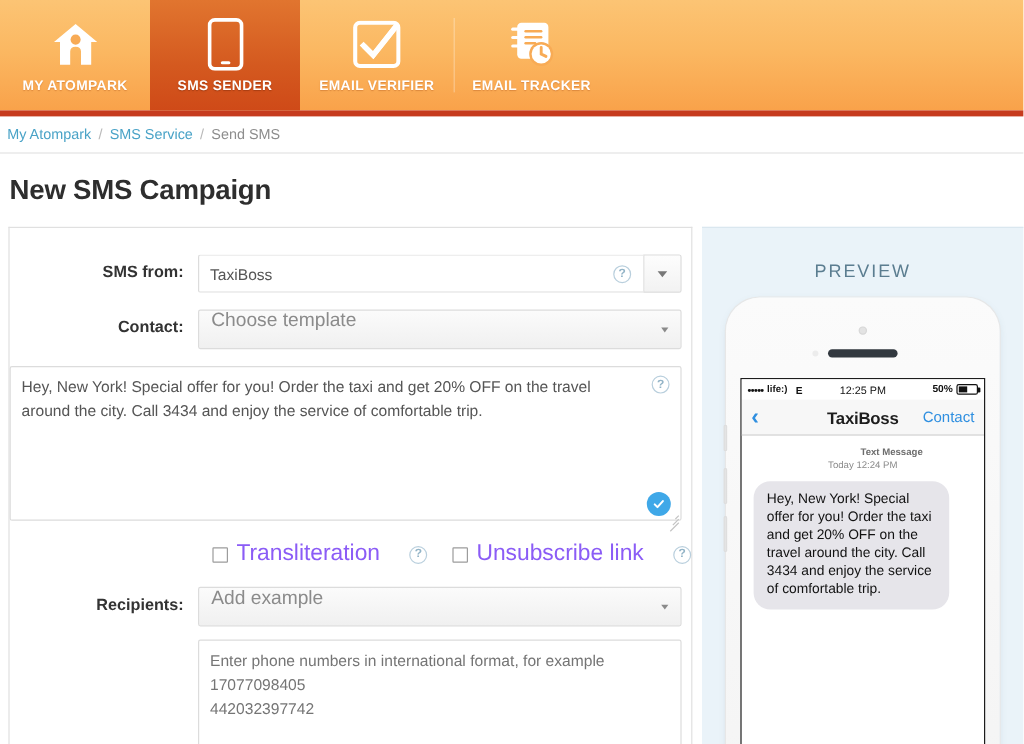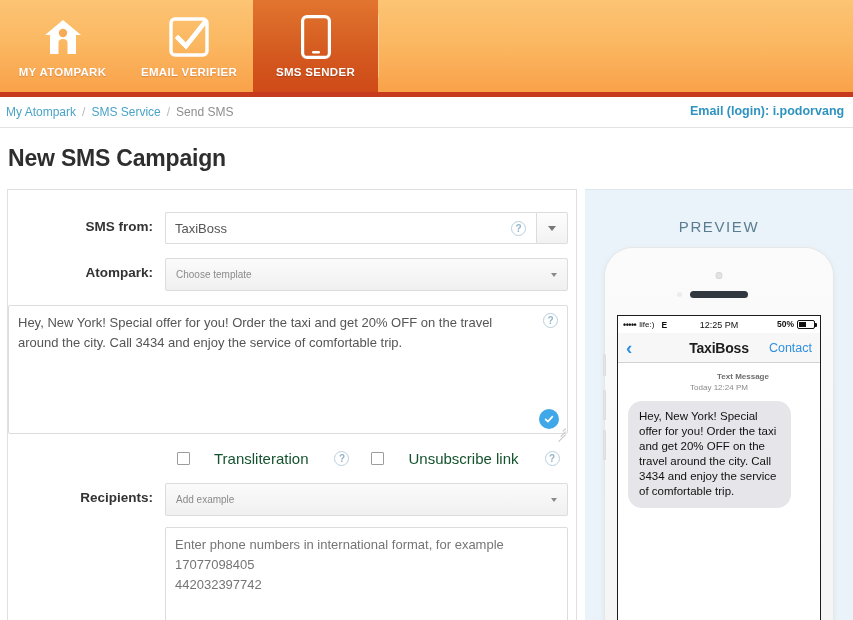--- a/index.html
+++ b/index.html
@@ -178,23 +178,23 @@
     border-top-color: #8a8a8a;
   }
 
   .select-box {
     width: 100%;
     height: 33px;
     border: 1px solid #dcdcdc;
     border-radius: 2px;
     background: linear-gradient(to bottom,#fbfbfb,#f0f0f0);
     display: flex;
-    align-items: center;
+    align-items: flex-start;
     padding: 0 10px;
-    font-size: 10px;
+    font-size: 16px;
     color: #8b8b8b;
     cursor: pointer;
     position: relative;
   }
   .select-box .sel-caret { position: absolute; right: 10px; top: 14px; }
 
   .area-wrap { position: relative; }
   .txt-area {
     width: 100%;
     height: 129px;
@@ -266,23 +266,23 @@
   }
   .cb {
     width: 13px; height: 13px;
     border: 1px solid #9c9c9c;
     background: #fff;
     border-radius: 1px;
     cursor: pointer;
     flex: 0 0 13px;
   }
   .cb-lbl {
-    font-size: 15px;
-    color: #14532d;
-    margin-left: 24px;
+    font-size: 19px;
+    color: #8b5cf6;
+    margin-left: 7px;
     cursor: pointer;
     white-space: nowrap;
   }
   .cb-gap { width: 26px; }
   .cb-gap2 { width: 22px; }
 
   
   .preview {
     position: absolute;
     left: 585px;
@@ -347,21 +347,21 @@
     background: #fff;
     display: flex;
     align-items: center;
     padding: 0 5px;
     font-size: 8.5px;
     color: #111;
     font-weight: bold;
     position: relative;
   }
   .dots { letter-spacing: -0.5px; font-size: 9px; }
-  .carrier { margin-left: 3px; font-weight: normal; font-size: 8px; }
+  .carrier { margin-left: 3px; font-weight: bold; font-size: 8px; }
   .sig { margin-left: 7px; }
   .clock {
     position: absolute; left: 0; right: 0; text-align: center;
     font-size: 9px; font-weight: normal;
   }
   .batt-wrap {
     position: absolute; right: 5px; top: 3px;
     display: flex; align-items: center;
   }
   .batt-pct { font-size: 8.5px; font-weight: bold; margin-right: 3px; text-align: center; }
@@ -434,58 +434,74 @@
 <div class="topnav">
 
   <div class="nav-item">
     <span class="nav-ico">
       <svg width="40" height="38" viewBox="0 0 40 38">
         <path d="M20 2 L38 17 L33 17 L33 36 L24.5 36 L24.5 25 Q24.5 21 20 21 Q15.5 21 15.5 25 L15.5 36 L7 36 L7 17 L2 17 Z" fill="#ffffff"></path>
         <circle cx="20" cy="15" r="4.2" fill="#f8ab55"></circle>
       </svg>
     </span>
     <span class="nav-label">MY ATOMPARK</span>
+  </div>
+
+  <div class="nav-item active">
+    <span class="nav-ico">
+      <svg width="30" height="44" viewBox="0 0 30 44">
+        <rect x="1.6" y="1.6" width="26.8" height="40.8" rx="4.5" ry="4.5" fill="none" stroke="#ffffff" stroke-width="3.2"></rect>
+        <rect x="11" y="36" width="8" height="2.6" rx="1.3" fill="#ffffff"></rect>
+      </svg>
+    </span>
+    <span class="nav-label">SMS SENDER</span>
   </div>
 
   <div class="nav-item wide">
     <span class="nav-ico">
       <svg width="40" height="40" viewBox="0 0 40 40">
         <rect x="2" y="2" width="36" height="36" rx="4" ry="4" fill="none" stroke="#ffffff" stroke-width="3.4"></rect>
         <path d="M9 21 L17 29 L36 5" fill="none" stroke="#ffffff" stroke-width="4.6" stroke-linecap="square"></path>
         <path d="M9 21 L17 29 L36 5" fill="none" stroke="#ffffff" stroke-width="4.2"></path>
       </svg>
     </span>
     <span class="nav-label">EMAIL VERIFIER</span>
   </div>
 
-  <div class="nav-item active">
+  <div class="nav-sep"></div>
+
+  <div class="nav-item wide">
     <span class="nav-ico">
-      <svg width="30" height="44" viewBox="0 0 30 44">
-        <rect x="1.6" y="1.6" width="26.8" height="40.8" rx="4.5" ry="4.5" fill="none" stroke="#ffffff" stroke-width="3.2"></rect>
-        <rect x="11" y="36" width="8" height="2.6" rx="1.3" fill="#ffffff"></rect>
+      <svg width="42" height="40" viewBox="0 0 42 40">
+        <rect x="9" y="2" width="26" height="30" rx="3.5" ry="3.5" fill="#ffffff"></rect>
+        <rect x="4" y="6" width="8" height="2.6" rx="1.3" fill="#ffffff"></rect>
+        <rect x="4" y="13" width="8" height="2.6" rx="1.3" fill="#ffffff"></rect>
+        <rect x="4" y="20" width="8" height="2.6" rx="1.3" fill="#ffffff"></rect>
+        <rect x="15" y="8" width="15" height="2" rx="1" fill="#f8ab55"></rect>
+        <rect x="15" y="13" width="15" height="2" rx="1" fill="#f8ab55"></rect>
+        <rect x="15" y="18" width="10" height="2" rx="1" fill="#f8ab55"></rect>
+        <circle cx="29" cy="28" r="10" fill="#f8ab55"></circle>
+        <circle cx="29" cy="28" r="8" fill="#ffffff"></circle>
+        <path d="M29 22.5 L29 28 L33 30" fill="none" stroke="#f8ab55" stroke-width="2.4" stroke-linecap="round"></path>
       </svg>
     </span>
-    <span class="nav-label">SMS SENDER</span>
+    <span class="nav-label">EMAIL TRACKER</span>
   </div>
-
-  <div class="nav-sep"></div>
-
 
   <div class="nav-fill"></div>
 </div>
 
 <div class="crumbbar">
   <div class="crumbs">
     <a>My Atompark</a>
     <span class="sep">/</span>
     <a>SMS Service</a>
     <span class="sep">/</span>
     <span class="cur">Send SMS</span>
   </div>
-  <div class="acct">Email (login): i.podorvang</div>
 </div>
 
 <div class="page-title">New SMS Campaign</div>
 
 <div class="main">
 
   <div class="form-card">
 
     <div class="row">
       <div class="lbl">
@@ -499,21 +515,21 @@
           </div>
           <div class="drop-btn">
             <span class="caret"></span>
           </div>
         </div>
       </div>
     </div>
 
     <div class="row">
       <div class="lbl">
-        <span class="lbl-main">Atompark:</span>
+        <span class="lbl-main">Contact:</span>
       </div>
       <div class="field">
         <div class="select-box">
           <span>Choose template</span>
           <span class="caret sm sel-caret"></span>
         </div>
       </div>
     </div>
 
     <div class="row">

